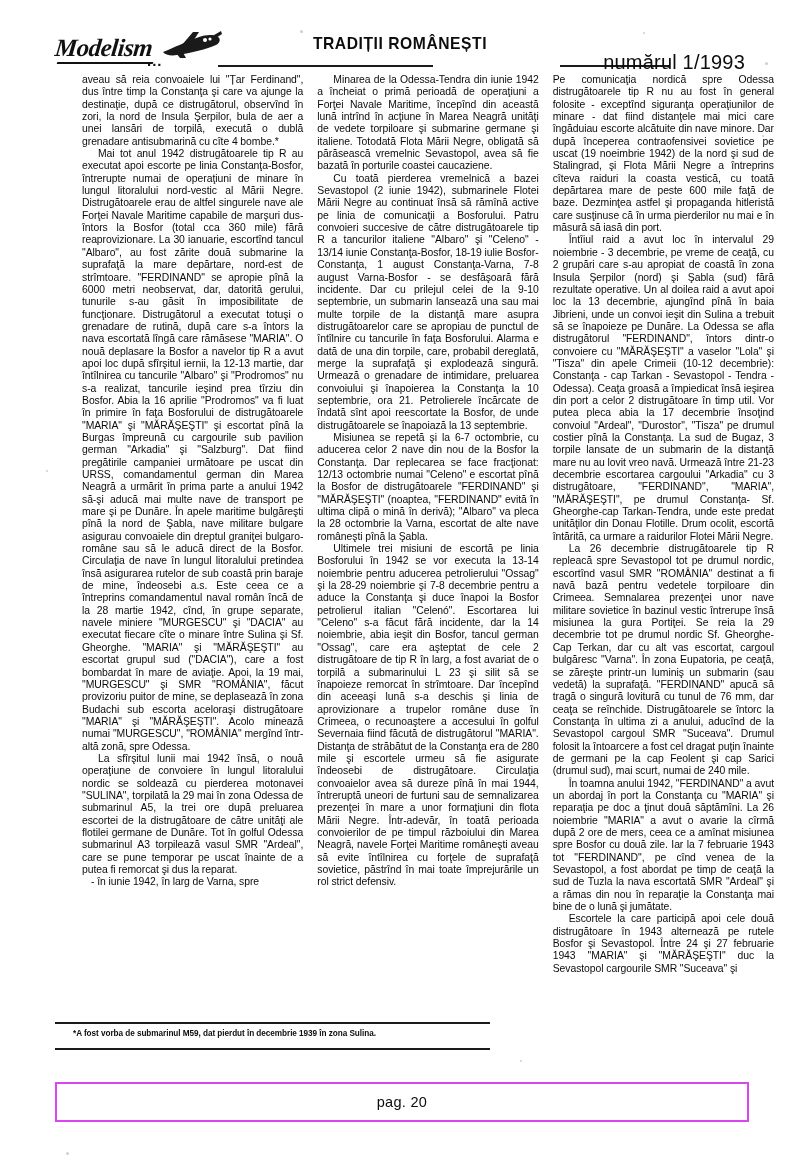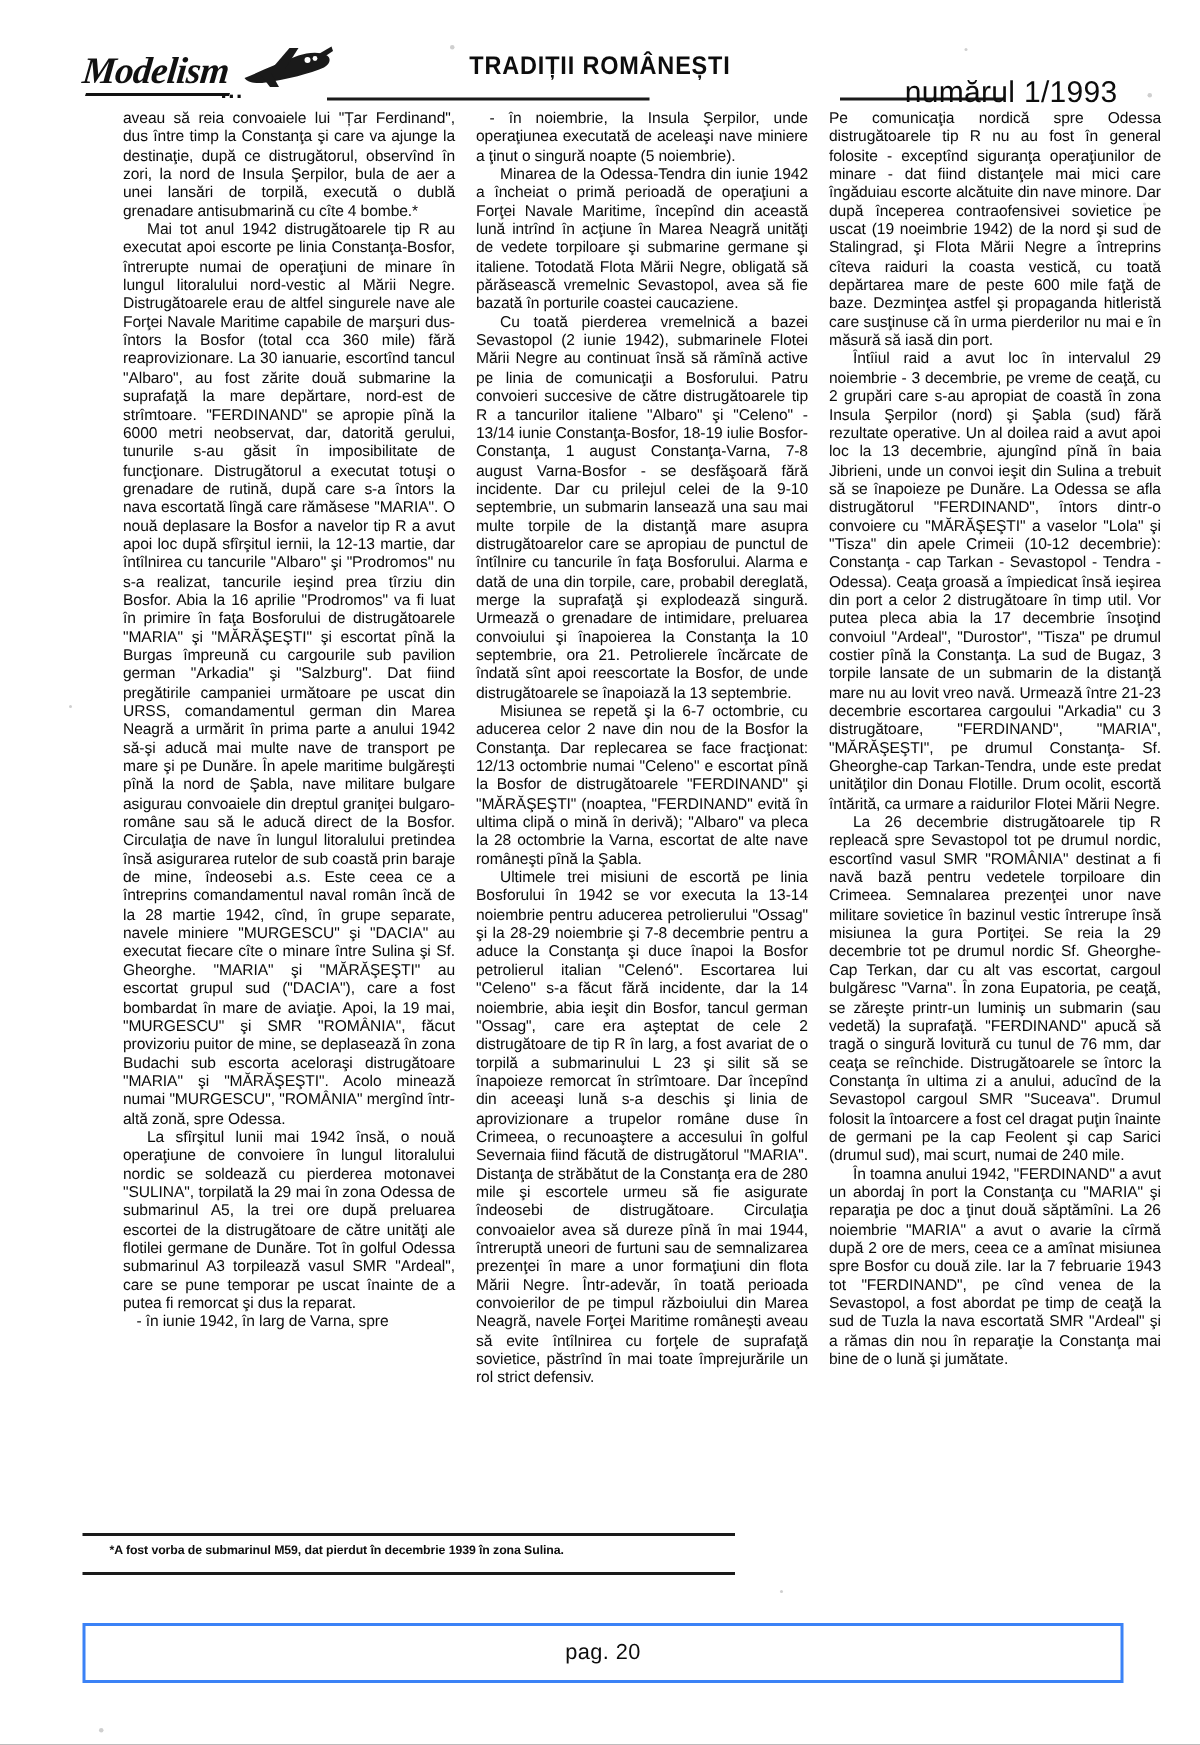--- a/index.html
+++ b/index.html
@@ -159,21 +159,21 @@
     font-weight: bold;
     letter-spacing: -0.05px;
   }
   
   .pagenum-box {
     position: absolute;
     left: 55px;
     top: 1082px;
     width: 690px;
     height: 36px;
-    border: 2px solid #3b82f6;
+    border: 2px solid #d946ef;
     display: flex;
     align-items: center;
     justify-content: center;
   }
   .pagenum-box span {
     font-family: "Liberation Sans", sans-serif;
     font-size: 14.5px;
     letter-spacing: 0.3px;
   }
   
@@ -213,32 +213,32 @@
   <div class="columns">
 
     <div class="col">
       <p class="noind">aveau să reia convoaiele lui "Țar Ferdinand", dus între timp la Constanţa şi care va ajunge la destinaţie, după ce distrugătorul, observînd în zori, la nord de Insula Şerpilor, bula de aer a unei lansări de torpilă, execută o dublă grenadare antisubmarină cu cîte 4 bombe.*</p>
       <p>Mai tot anul 1942 distrugătoarele tip R au executat apoi escorte pe linia Constanţa-Bosfor, întrerupte numai de operaţiuni de minare în lungul litoralului nord-vestic al Mării Negre. Distrugătoarele erau de altfel singurele nave ale Forţei Navale Maritime capabile de marşuri dus-întors la Bosfor (total cca 360 mile) fără reaprovizionare. La 30 ianuarie, escortînd tancul "Albaro", au fost zărite două submarine la suprafaţă la mare depărtare, nord-est de strîmtoare. "FERDINAND" se apropie pînă la 6000 metri neobservat, dar, datorită gerului, tunurile s-au găsit în imposibilitate de funcţionare. Distrugătorul a executat totuşi o grenadare de rutină, după care s-a întors la nava escortată lîngă care rămăsese "MARIA". O nouă deplasare la Bosfor a navelor tip R a avut apoi loc după sfîrşitul iernii, la 12-13 martie, dar întîlnirea cu tancurile "Albaro" şi "Prodromos" nu s-a realizat, tancurile ieşind prea tîrziu din Bosfor. Abia la 16 aprilie "Prodromos" va fi luat în primire în faţa Bosforului de distrugătoarele "MARIA" şi "MĂRĂŞEŞTI" şi escortat pînă la Burgas împreună cu cargourile sub pavilion german "Arkadia" şi "Salzburg". Dat fiind pregătirile campaniei următoare pe uscat din URSS, comandamentul german din Marea Neagră a urmărit în prima parte a anului 1942 să-şi aducă mai multe nave de transport pe mare şi pe Dunăre. În apele maritime bulgăreşti pînă la nord de Şabla, nave militare bulgare asigurau convoaiele din dreptul graniţei bulgaro-române sau să le aducă direct de la Bosfor. Circulaţia de nave în lungul litoralului pretindea însă asigurarea rutelor de sub coastă prin baraje de mine, îndeosebi a.s. Este ceea ce a întreprins comandamentul naval român încă de la 28 martie 1942, cînd, în grupe separate, navele miniere "MURGESCU" şi "DACIA" au executat fiecare cîte o minare între Sulina şi Sf. Gheorghe. "MARIA" şi "MĂRĂŞEŞTI" au escortat grupul sud ("DACIA"), care a fost bombardat în mare de aviaţie. Apoi, la 19 mai, "MURGESCU" şi SMR "ROMÂNIA", făcut provizoriu puitor de mine, se deplasează în zona Budachi sub escorta aceloraşi distrugătoare "MARIA" şi "MĂRĂŞEŞTI". Acolo minează numai "MURGESCU", "ROMÂNIA" mergînd într-altă zonă, spre Odessa.</p>
       <p>La sfîrşitul lunii mai 1942 însă, o nouă operaţiune de convoiere în lungul litoralului nordic se soldează cu pierderea motonavei "SULINA", torpilată la 29 mai în zona Odessa de submarinul A5, la trei ore după preluarea escortei de la distrugătoare de către unităţi ale flotilei germane de Dunăre. Tot în golful Odessa submarinul A3 torpilează vasul SMR "Ardeal", care se pune temporar pe uscat înainte de a putea fi remorcat şi dus la reparat.</p>
       <p class="dash">- în iunie 1942, în larg de Varna, spre</p>
     </div>
 
     <div class="col">
-      <p class="dash">- în noiembrie, la Insula Şerpilor, unde operaţiunea executată de aceleaşi nave miniere a ţinut o singură noapte (5 noiembrie).</p>
       <p>Minarea de la Odessa-Tendra din iunie 1942 a încheiat o primă perioadă de operaţiuni a Forţei Navale Maritime, începînd din această lună intrînd în acţiune în Marea Neagră unităţi de vedete torpiloare şi submarine germane şi italiene. Totodată Flota Mării Negre, obligată să părăsească vremelnic Sevastopol, avea să fie bazată în porturile coastei caucaziene.</p>
       <p>Cu toată pierderea vremelnică a bazei Sevastopol (2 iunie 1942), submarinele Flotei Mării Negre au continuat însă să rămînă active pe linia de comunicaţii a Bosforului. Patru convoieri succesive de către distrugătoarele tip R a tancurilor italiene "Albaro" şi "Celeno" - 13/14 iunie Constanţa-Bosfor, 18-19 iulie Bosfor-Constanţa, 1 august Constanţa-Varna, 7-8 august Varna-Bosfor - se desfăşoară fără incidente. Dar cu prilejul celei de la 9-10 septembrie, un submarin lansează una sau mai multe torpile de la distanţă mare asupra distrugătoarelor care se apropiau de punctul de întîlnire cu tancurile în faţa Bosforului. Alarma e dată de una din torpile, care, probabil dereglată, merge la suprafaţă şi explodează singură. Urmează o grenadare de intimidare, preluarea convoiului şi înapoierea la Constanţa la 10 septembrie, ora 21. Petrolierele încărcate de îndată sînt apoi reescortate la Bosfor, de unde distrugătoarele se înapoiază la 13 septembrie.</p>
       <p>Misiunea se repetă şi la 6-7 octombrie, cu aducerea celor 2 nave din nou de la Bosfor la Constanţa. Dar replecarea se face fracţionat: 12/13 octombrie numai "Celeno" e escortat pînă la Bosfor de distrugătoarele "FERDINAND" şi "MĂRĂŞEŞTI" (noaptea, "FERDINAND" evită în ultima clipă o mină în derivă); "Albaro" va pleca la 28 octombrie la Varna, escortat de alte nave româneşti pînă la Şabla.</p>
       <p>Ultimele trei misiuni de escortă pe linia Bosforului în 1942 se vor executa la 13-14 noiembrie pentru aducerea petrolierului "Ossag" şi la 28-29 noiembrie şi 7-8 decembrie pentru a aduce la Constanţa şi duce înapoi la Bosfor petrolierul italian "Celenó". Escortarea lui "Celeno" s-a făcut fără incidente, dar la 14 noiembrie, abia ieşit din Bosfor, tancul german "Ossag", care era aşteptat de cele 2 distrugătoare de tip R în larg, a fost avariat de o torpilă a submarinului L 23 şi silit să se înapoieze remorcat în strîmtoare. Dar începînd din aceeaşi lună s-a deschis şi linia de aprovizionare a trupelor române duse în Crimeea, o recunoaştere a accesului în golful Severnaia fiind făcută de distrugătorul "MARIA". Distanţa de străbătut de la Constanţa era de 280 mile şi escortele urmeu să fie asigurate îndeosebi de distrugătoare. Circulaţia convoaielor avea să dureze pînă în mai 1944, întreruptă uneori de furtuni sau de semnalizarea prezenţei în mare a unor formaţiuni din flota Mării Negre. Într-adevăr, în toată perioada convoierilor de pe timpul războiului din Marea Neagră, navele Forţei Maritime româneşti aveau să evite întîlnirea cu forţele de suprafaţă sovietice, păstrînd în mai toate împrejurările un rol strict defensiv.</p>
     </div>
 
     <div class="col">
       <p class="noind">Pe comunicaţia nordică spre Odessa distrugătoarele tip R nu au fost în general folosite - exceptînd siguranţa operaţiunilor de minare - dat fiind distanţele mai mici care îngăduiau escorte alcătuite din nave minore. Dar după începerea contraofensivei sovietice pe uscat (19 noeimbrie 1942) de la nord şi sud de Stalingrad, şi Flota Mării Negre a întreprins cîteva raiduri la coasta vestică, cu toată depărtarea mare de peste 600 mile faţă de baze. Dezminţea astfel şi propaganda hitleristă care susţinuse că în urma pierderilor nu mai e în măsură să iasă din port.</p>
       <p>Întîiul raid a avut loc în intervalul 29 noiembrie - 3 decembrie, pe vreme de ceaţă, cu 2 grupări care s-au apropiat de coastă în zona Insula Şerpilor (nord) şi Şabla (sud) fără rezultate operative. Un al doilea raid a avut apoi loc la 13 decembrie, ajungînd pînă în baia Jibrieni, unde un convoi ieşit din Sulina a trebuit să se înapoieze pe Dunăre. La Odessa se afla distrugătorul "FERDINAND", întors dintr-o convoiere cu "MĂRĂŞEŞTI" a vaselor "Lola" şi "Tisza" din apele Crimeii (10-12 decembrie): Constanţa - cap Tarkan - Sevastopol - Tendra - Odessa). Ceaţa groasă a împiedicat însă ieşirea din port a celor 2 distrugătoare în timp util. Vor putea pleca abia la 17 decembrie însoţind convoiul "Ardeal", "Durostor", "Tisza" pe drumul costier pînă la Constanţa. La sud de Bugaz, 3 torpile lansate de un submarin de la distanţă mare nu au lovit vreo navă. Urmează între 21-23 decembrie escortarea cargoului "Arkadia" cu 3 distrugătoare, "FERDINAND", "MARIA", "MĂRĂŞEŞTI", pe drumul Constanţa- Sf. Gheorghe-cap Tarkan-Tendra, unde este predat unităţilor din Donau Flotille. Drum ocolit, escortă întărită, ca urmare a raidurilor Flotei Mării Negre.</p>
       <p>La 26 decembrie distrugătoarele tip R repleacă spre Sevastopol tot pe drumul nordic, escortînd vasul SMR "ROMÂNIA" destinat a fi navă bază pentru vedetele torpiloare din Crimeea. Semnalarea prezenţei unor nave militare sovietice în bazinul vestic întrerupe însă misiunea la gura Portiţei. Se reia la 29 decembrie tot pe drumul nordic Sf. Gheorghe-Cap Terkan, dar cu alt vas escortat, cargoul bulgăresc "Varna". În zona Eupatoria, pe ceaţă, se zăreşte printr-un luminiş un submarin (sau vedetă) la suprafaţă. "FERDINAND" apucă să tragă o singură lovitură cu tunul de 76 mm, dar ceaţa se reînchide. Distrugătoarele se întorc la Constanţa în ultima zi a anului, aducînd de la Sevastopol cargoul SMR "Suceava". Drumul folosit la întoarcere a fost cel dragat puţin înainte de germani pe la cap Feolent şi cap Sarici (drumul sud), mai scurt, numai de 240 mile.</p>
       <p>În toamna anului 1942, "FERDINAND" a avut un abordaj în port la Constanţa cu "MARIA" şi reparaţia pe doc a ţinut două săptămîni. La 26 noiembrie "MARIA" a avut o avarie la cîrmă după 2 ore de mers, ceea ce a amînat misiunea spre Bosfor cu două zile. Iar la 7 februarie 1943 tot "FERDINAND", pe cînd venea de la Sevastopol, a fost abordat pe timp de ceaţă la sud de Tuzla la nava escortată SMR "Ardeal" şi a rămas din nou în reparaţie la Constanţa mai bine de o lună şi jumătate.</p>
+      <p>Escortele la care participă apoi cele două distrugătoare în 1943 alternează pe rutele Bosfor şi Sevastopol. Între 24 şi 27 februarie 1943 "MARIA" şi "MĂRĂŞEŞTI" duc la Sevastopol cargourile SMR "Suceava" şi</p>
     </div>
   </div>
 
   <div class="footnotes">
     <div class="fn-rule-top"></div>
     <p>*A fost vorba de submarinul M59, dat pierdut în decembrie 1939 în zona Sulina.</p>
     <div class="fn-rule-bottom"></div>
   </div>
 
   <div class="pagenum-box">

